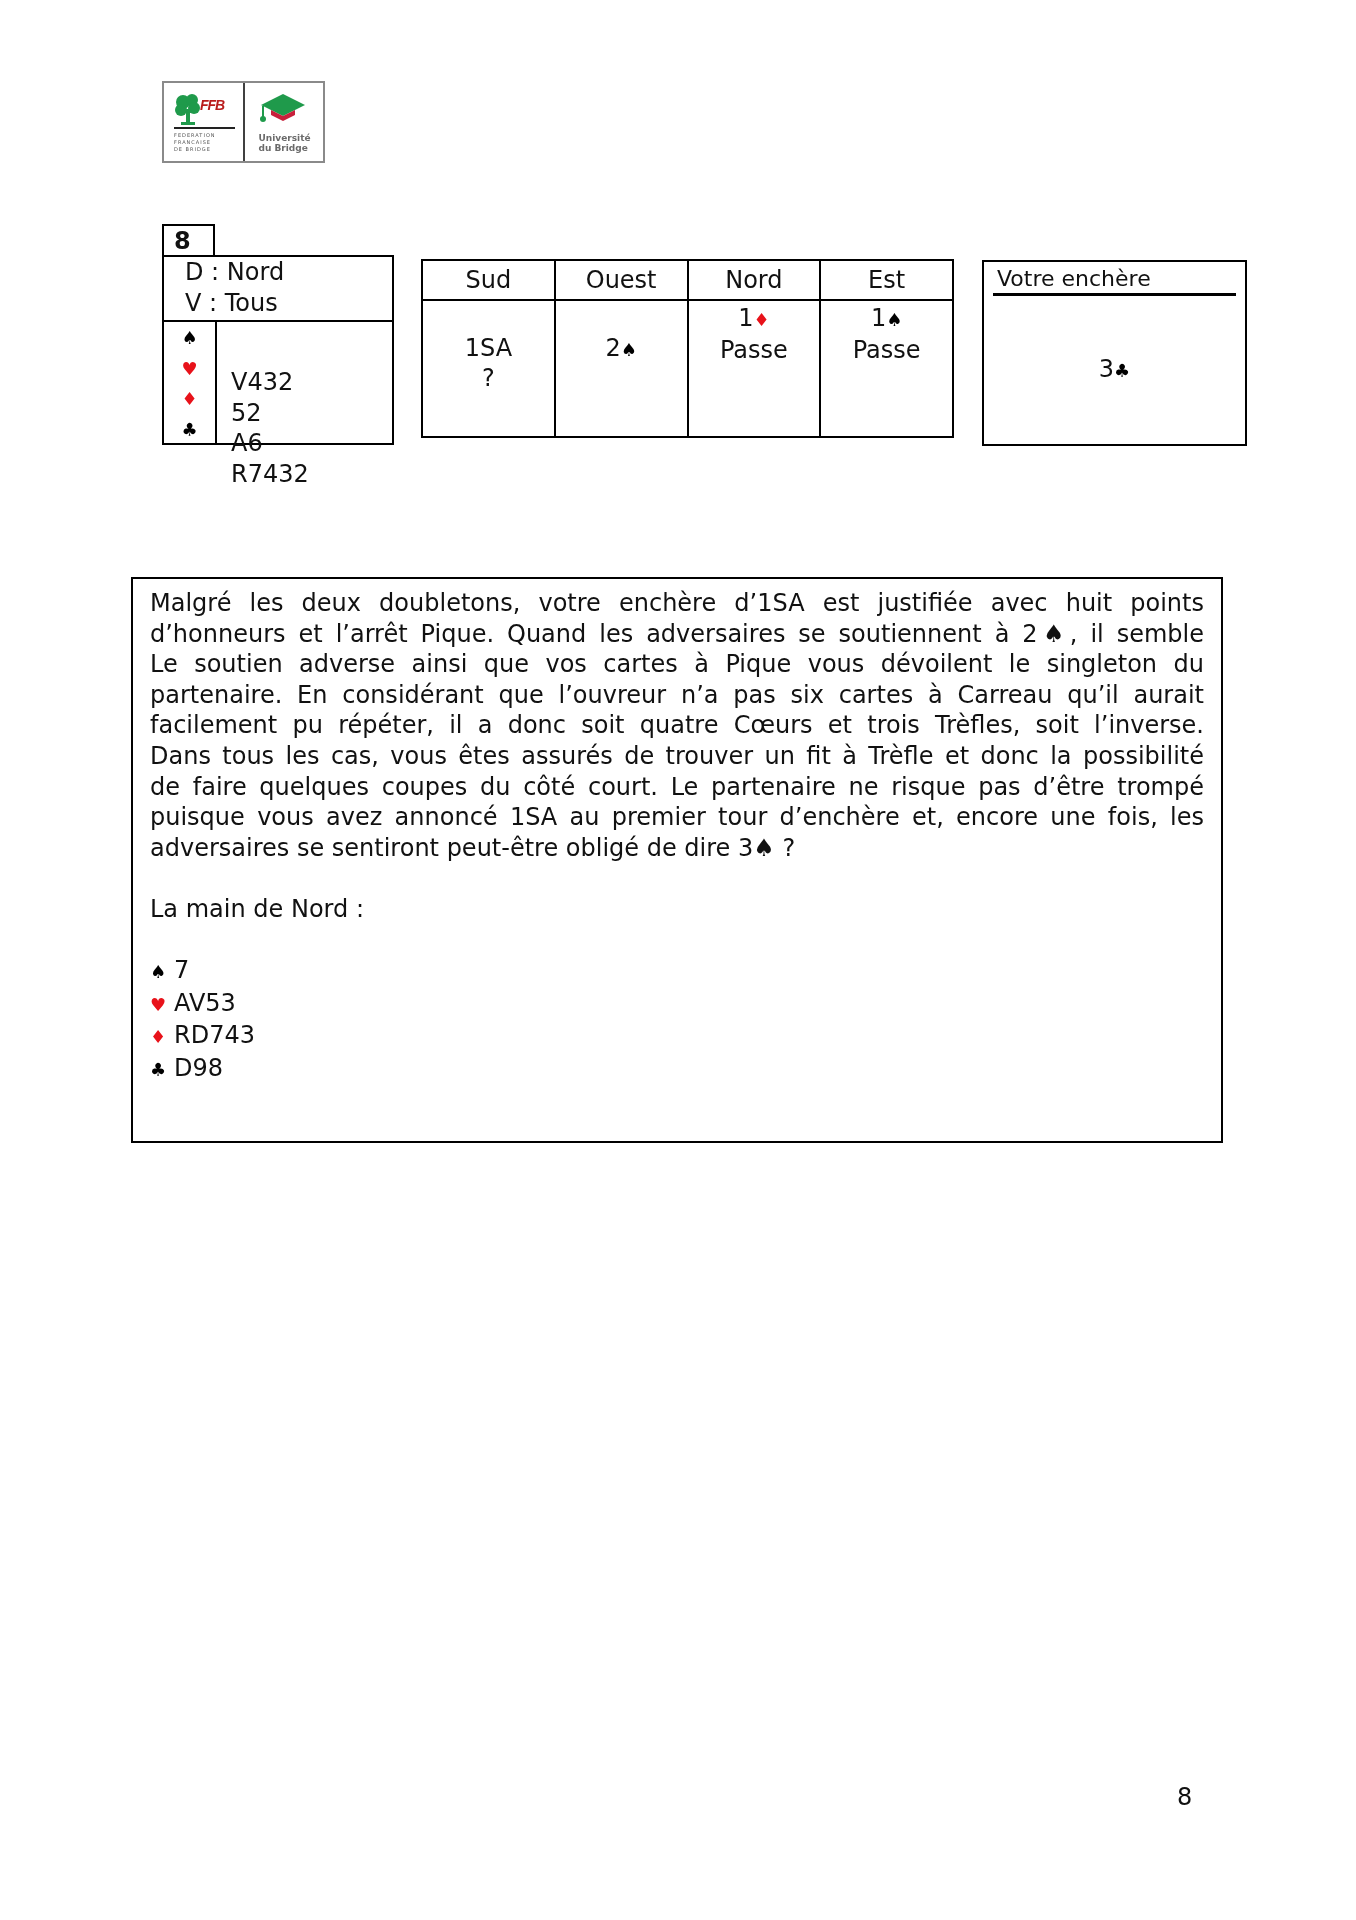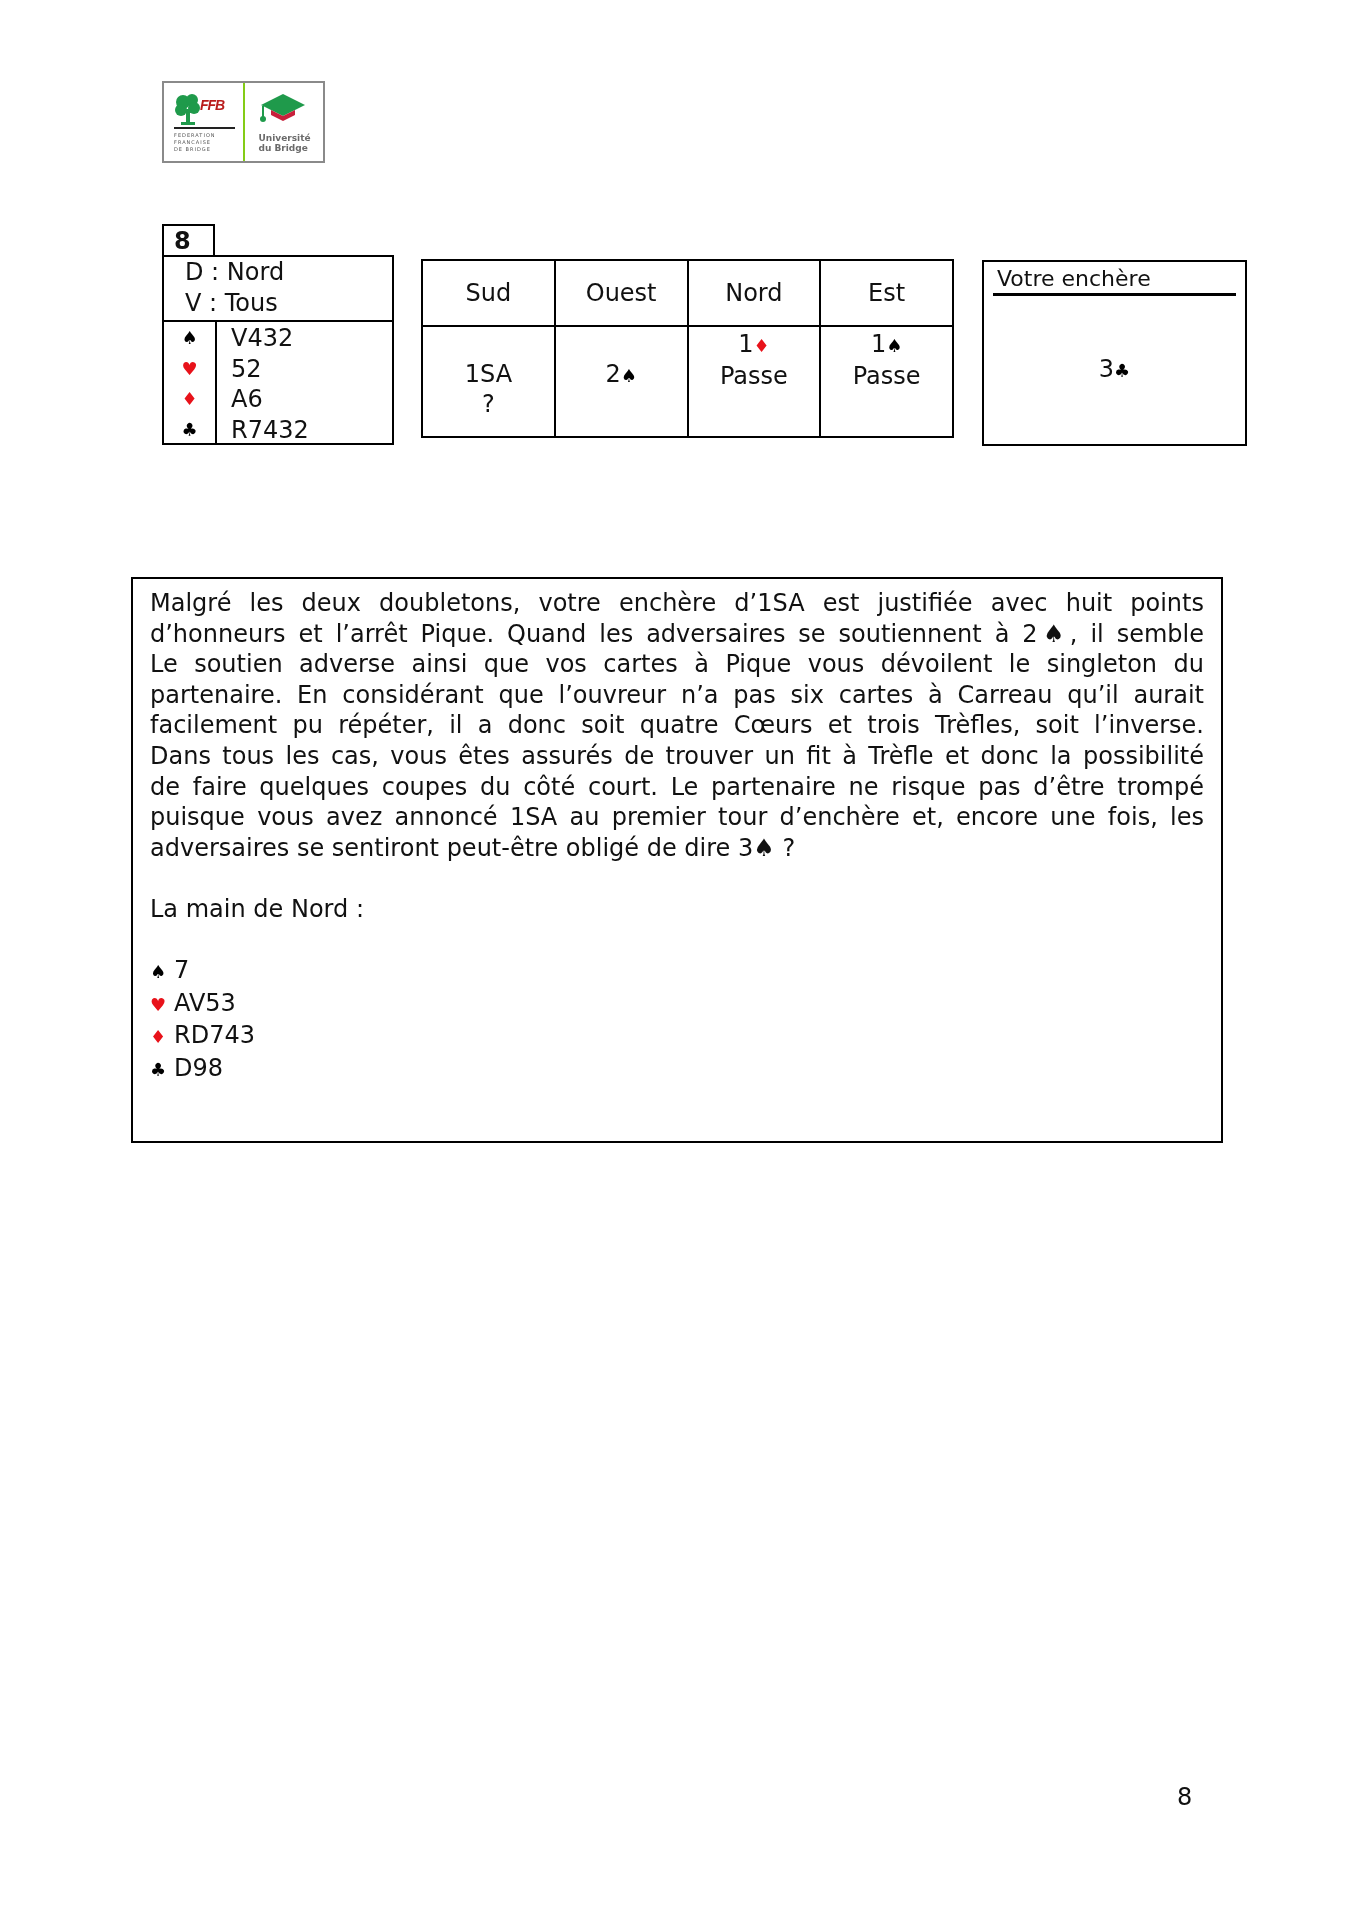--- a/index.html
+++ b/index.html
@@ -3,42 +3,42 @@
 <meta charset="utf-8">
 <style>
   html, body { margin: 0; padding: 0; background: #ffffff; }
   body { width: 1356px; height: 1920px; position: relative; overflow: hidden;
          font-family: "DejaVu Sans", sans-serif; color: #111; }
   .abs { position: absolute; }
 
   
   #logo { left: 162px; top: 81px; width: 163px; height: 82px; border: 2px solid #8a8a8a; box-sizing: border-box; display: flex; background:#fff; }
   #logo .half { flex: 1; position: relative; }
-  #logo .half + .half { border-left: 2px solid #84cc16; }
+  #logo .half + .half { border-left: 2px solid #404040; }
   .ffb-word { position: absolute; left: 36px; top: 14px; font: italic bold 14px "Liberation Sans", sans-serif; color: #b91c1c; letter-spacing: -1px; }
   .ffb-bar { position: absolute; left: 10px; right: 8px; top: 44px; height: 2px; background: #222; }
   .ffb-sub { position: absolute; left: 10px; right: 6px; top: 49px; font: 5px "DejaVu Sans", sans-serif; color: #555; letter-spacing: 1px; line-height: 7px; }
   .tree { position: absolute; left: 10px; top: 10px; }
   .uni-text { position: absolute; left: 14px; top: 50px; font: bold 9px "DejaVu Sans", sans-serif; color: #6b6b6b; line-height: 10px; }
   .cap { position: absolute; left: 10px; top: 8px; }
 
   
   #board-num { left: 162px; top: 224px; width: 53px; height: 33px; border: 2px solid #000; box-sizing: border-box; font: bold 24px "DejaVu Sans", sans-serif; padding-left: 10px; line-height: 30px; }
   #hand { left: 162px; top: 255px; width: 232px; height: 190px; border: 2px solid #000; box-sizing: border-box; }
   #hand .info { height: 63px; border-bottom: 2px solid #000; padding-left: 21px; font-size: 24px; line-height: 31px; }
   #hand .suits { display: flex; height: 123px; }
   #hand .suit-col { width: 51px; border-right: 2px solid #000; text-align: center; font-size: 18px; line-height: 30.5px; padding-top: 1px; }
-  #hand .card-col { flex: 1; padding-left: 14px; font-size: 24px; line-height: 30.5px; padding-top: 1px; }
+  #hand .card-col { flex: 1; padding-left: 14px; font-size: 24px; line-height: 30.5px; padding-top: 1px; margin-top: 44px; }
   .red { color: #e8121a; }
   .blk { color: #000; }
 
   
   #bidding { left: 421px; top: 259px; width: 533px; height: 179px; border: 2px solid #000; box-sizing: border-box; border-collapse: collapse; table-layout: fixed; }
   #bidding td, #bidding th { border: 2px solid #000; text-align: center; font-weight: normal; font-size: 24px; }
-  #bidding th { height: 30px; line-height: 28px; padding: 17px; }
+  #bidding th { height: 30px; line-height: 28px; padding: 4px; }
   #bidding td { vertical-align: top; line-height: 30px; padding-top: 2px; }
   .sm { font-size: 18px; }
 
   
   #answer { left: 982px; top: 260px; width: 265px; height: 186px; border: 2px solid #000; box-sizing: border-box; }
   #answer .title { margin: 0 9px; padding-left: 4px; font-size: 22px; line-height: 30px; border-bottom: 3px solid #000; height: 34px; box-sizing: border-box; padding-top: 2px; }
   #answer .bid { position: absolute; left: 0; right: 0; top: 93px; text-align: center; font-size: 24px; }
 
   
   #comment { left: 131px; top: 577px; width: 1092px; height: 566px; border: 2px solid #000; box-sizing: border-box; padding: 9px 17px 0 17px; }

